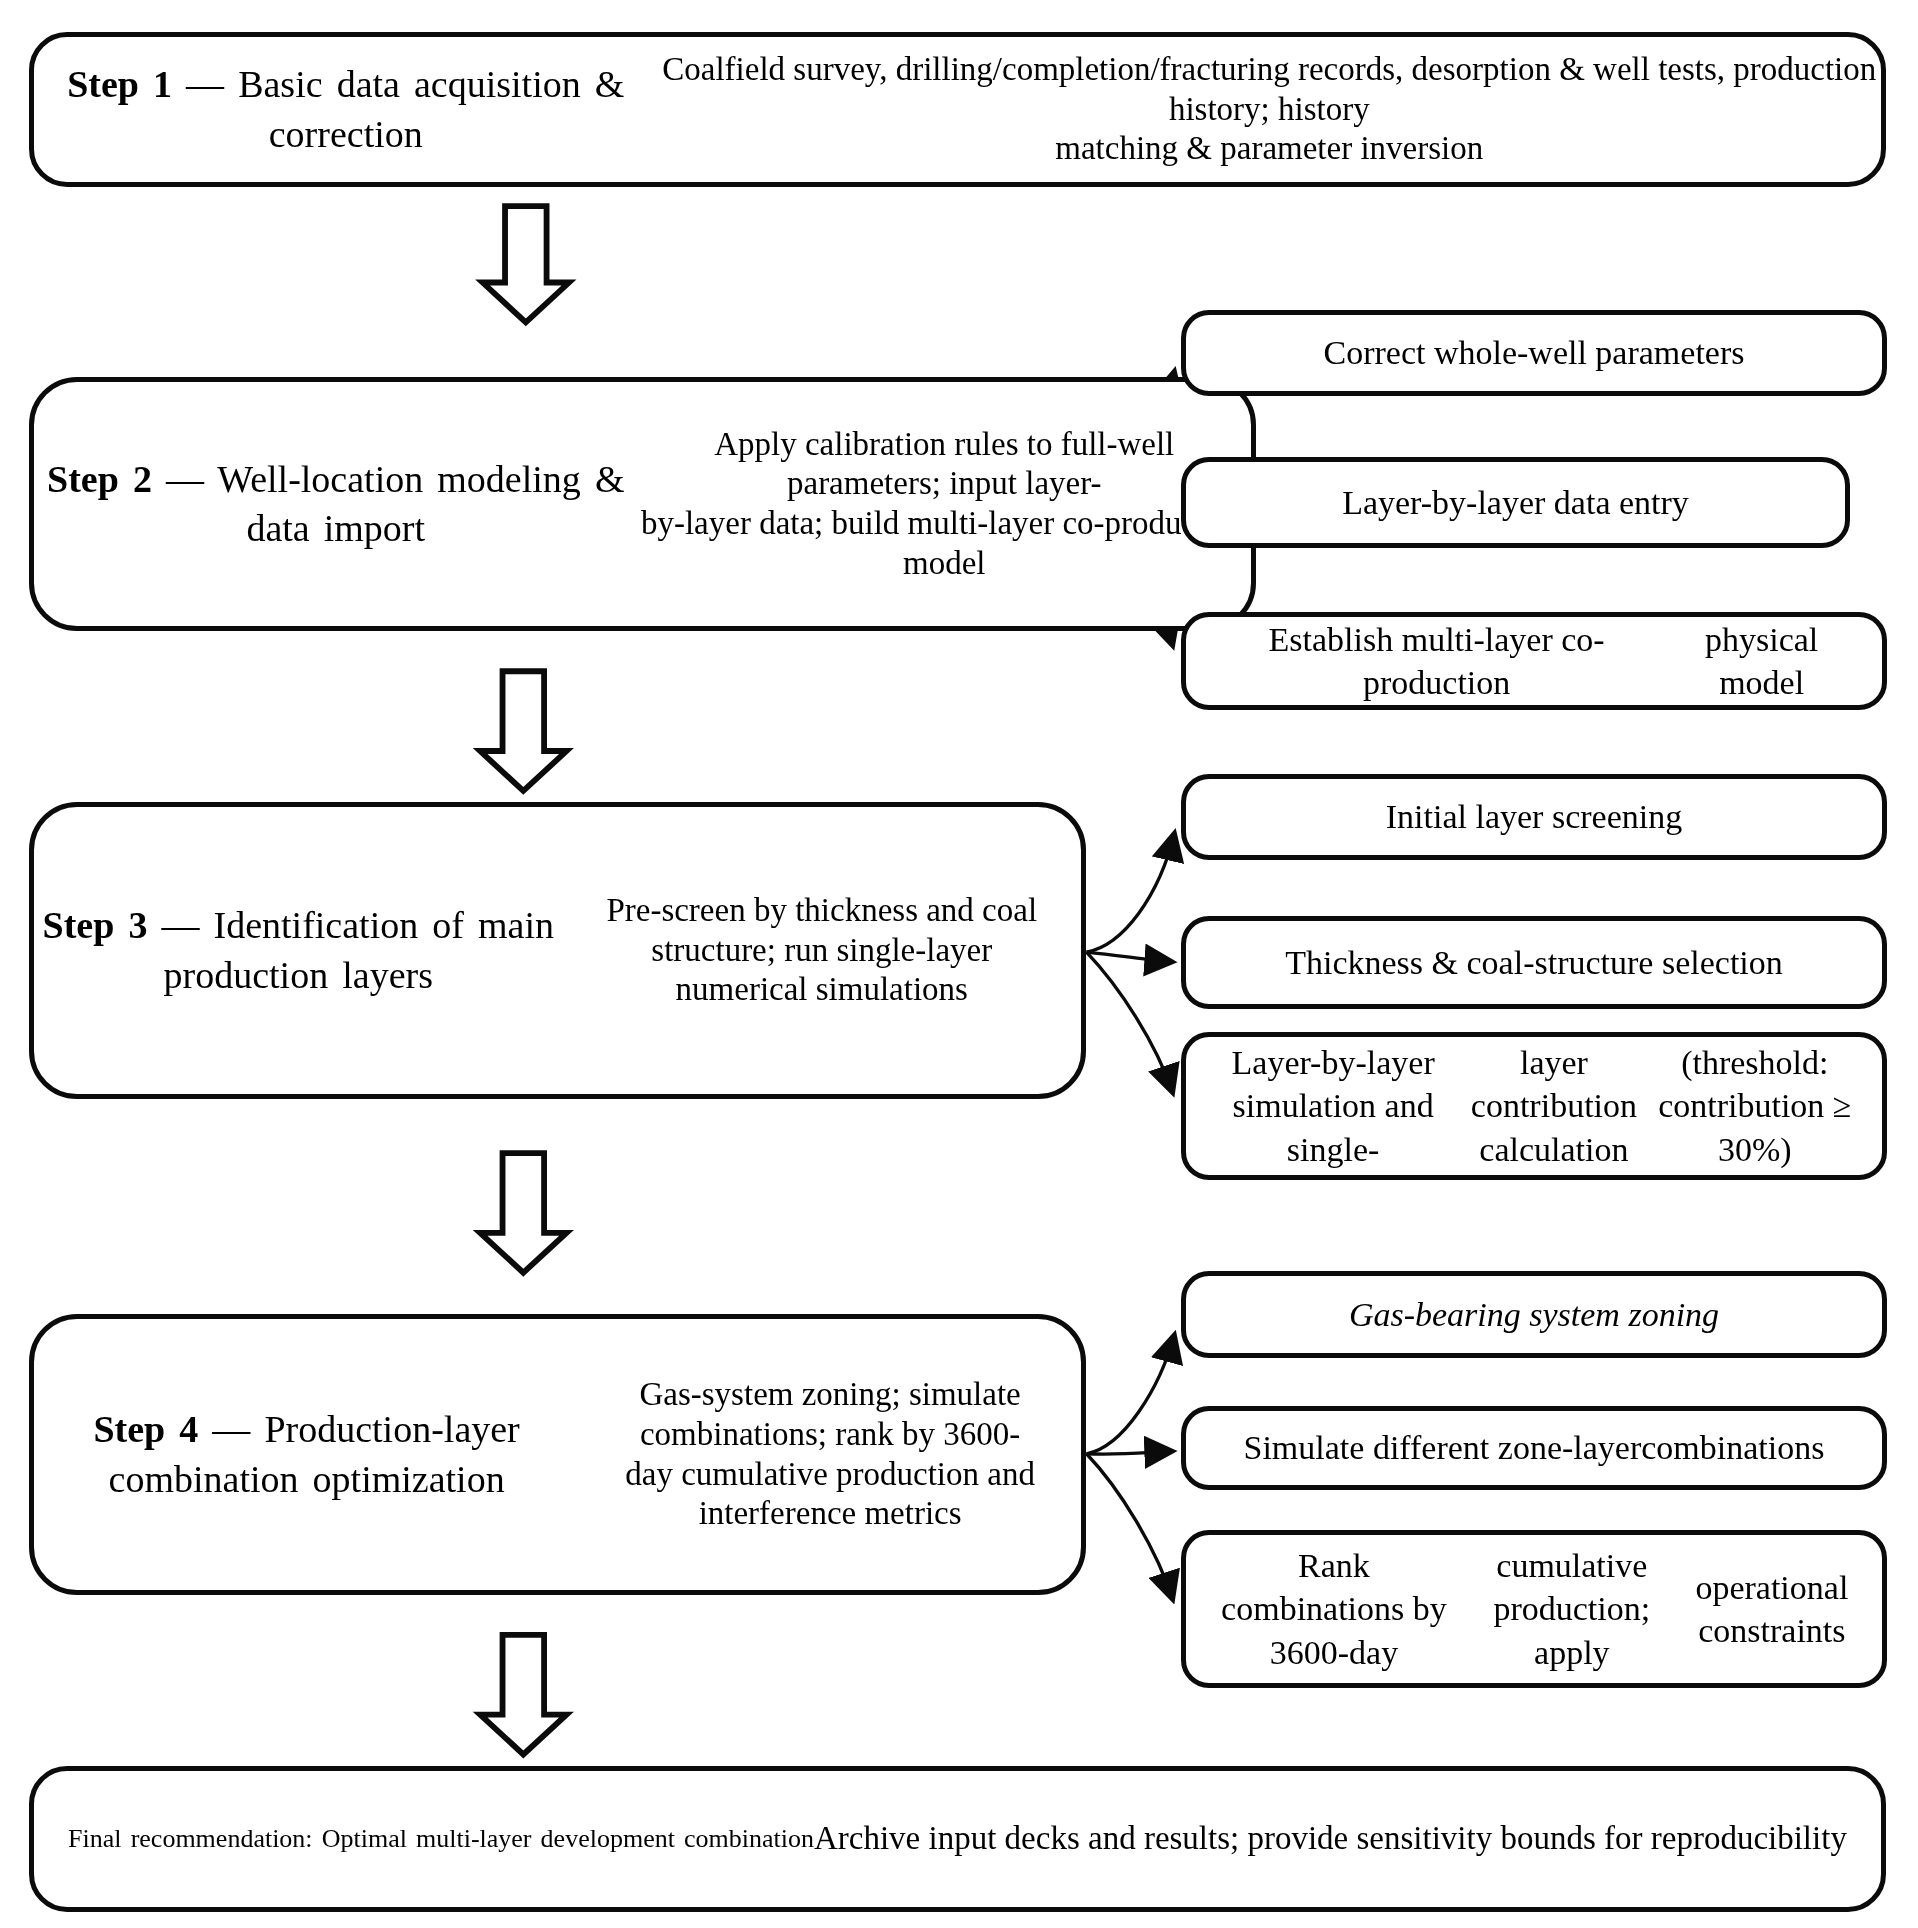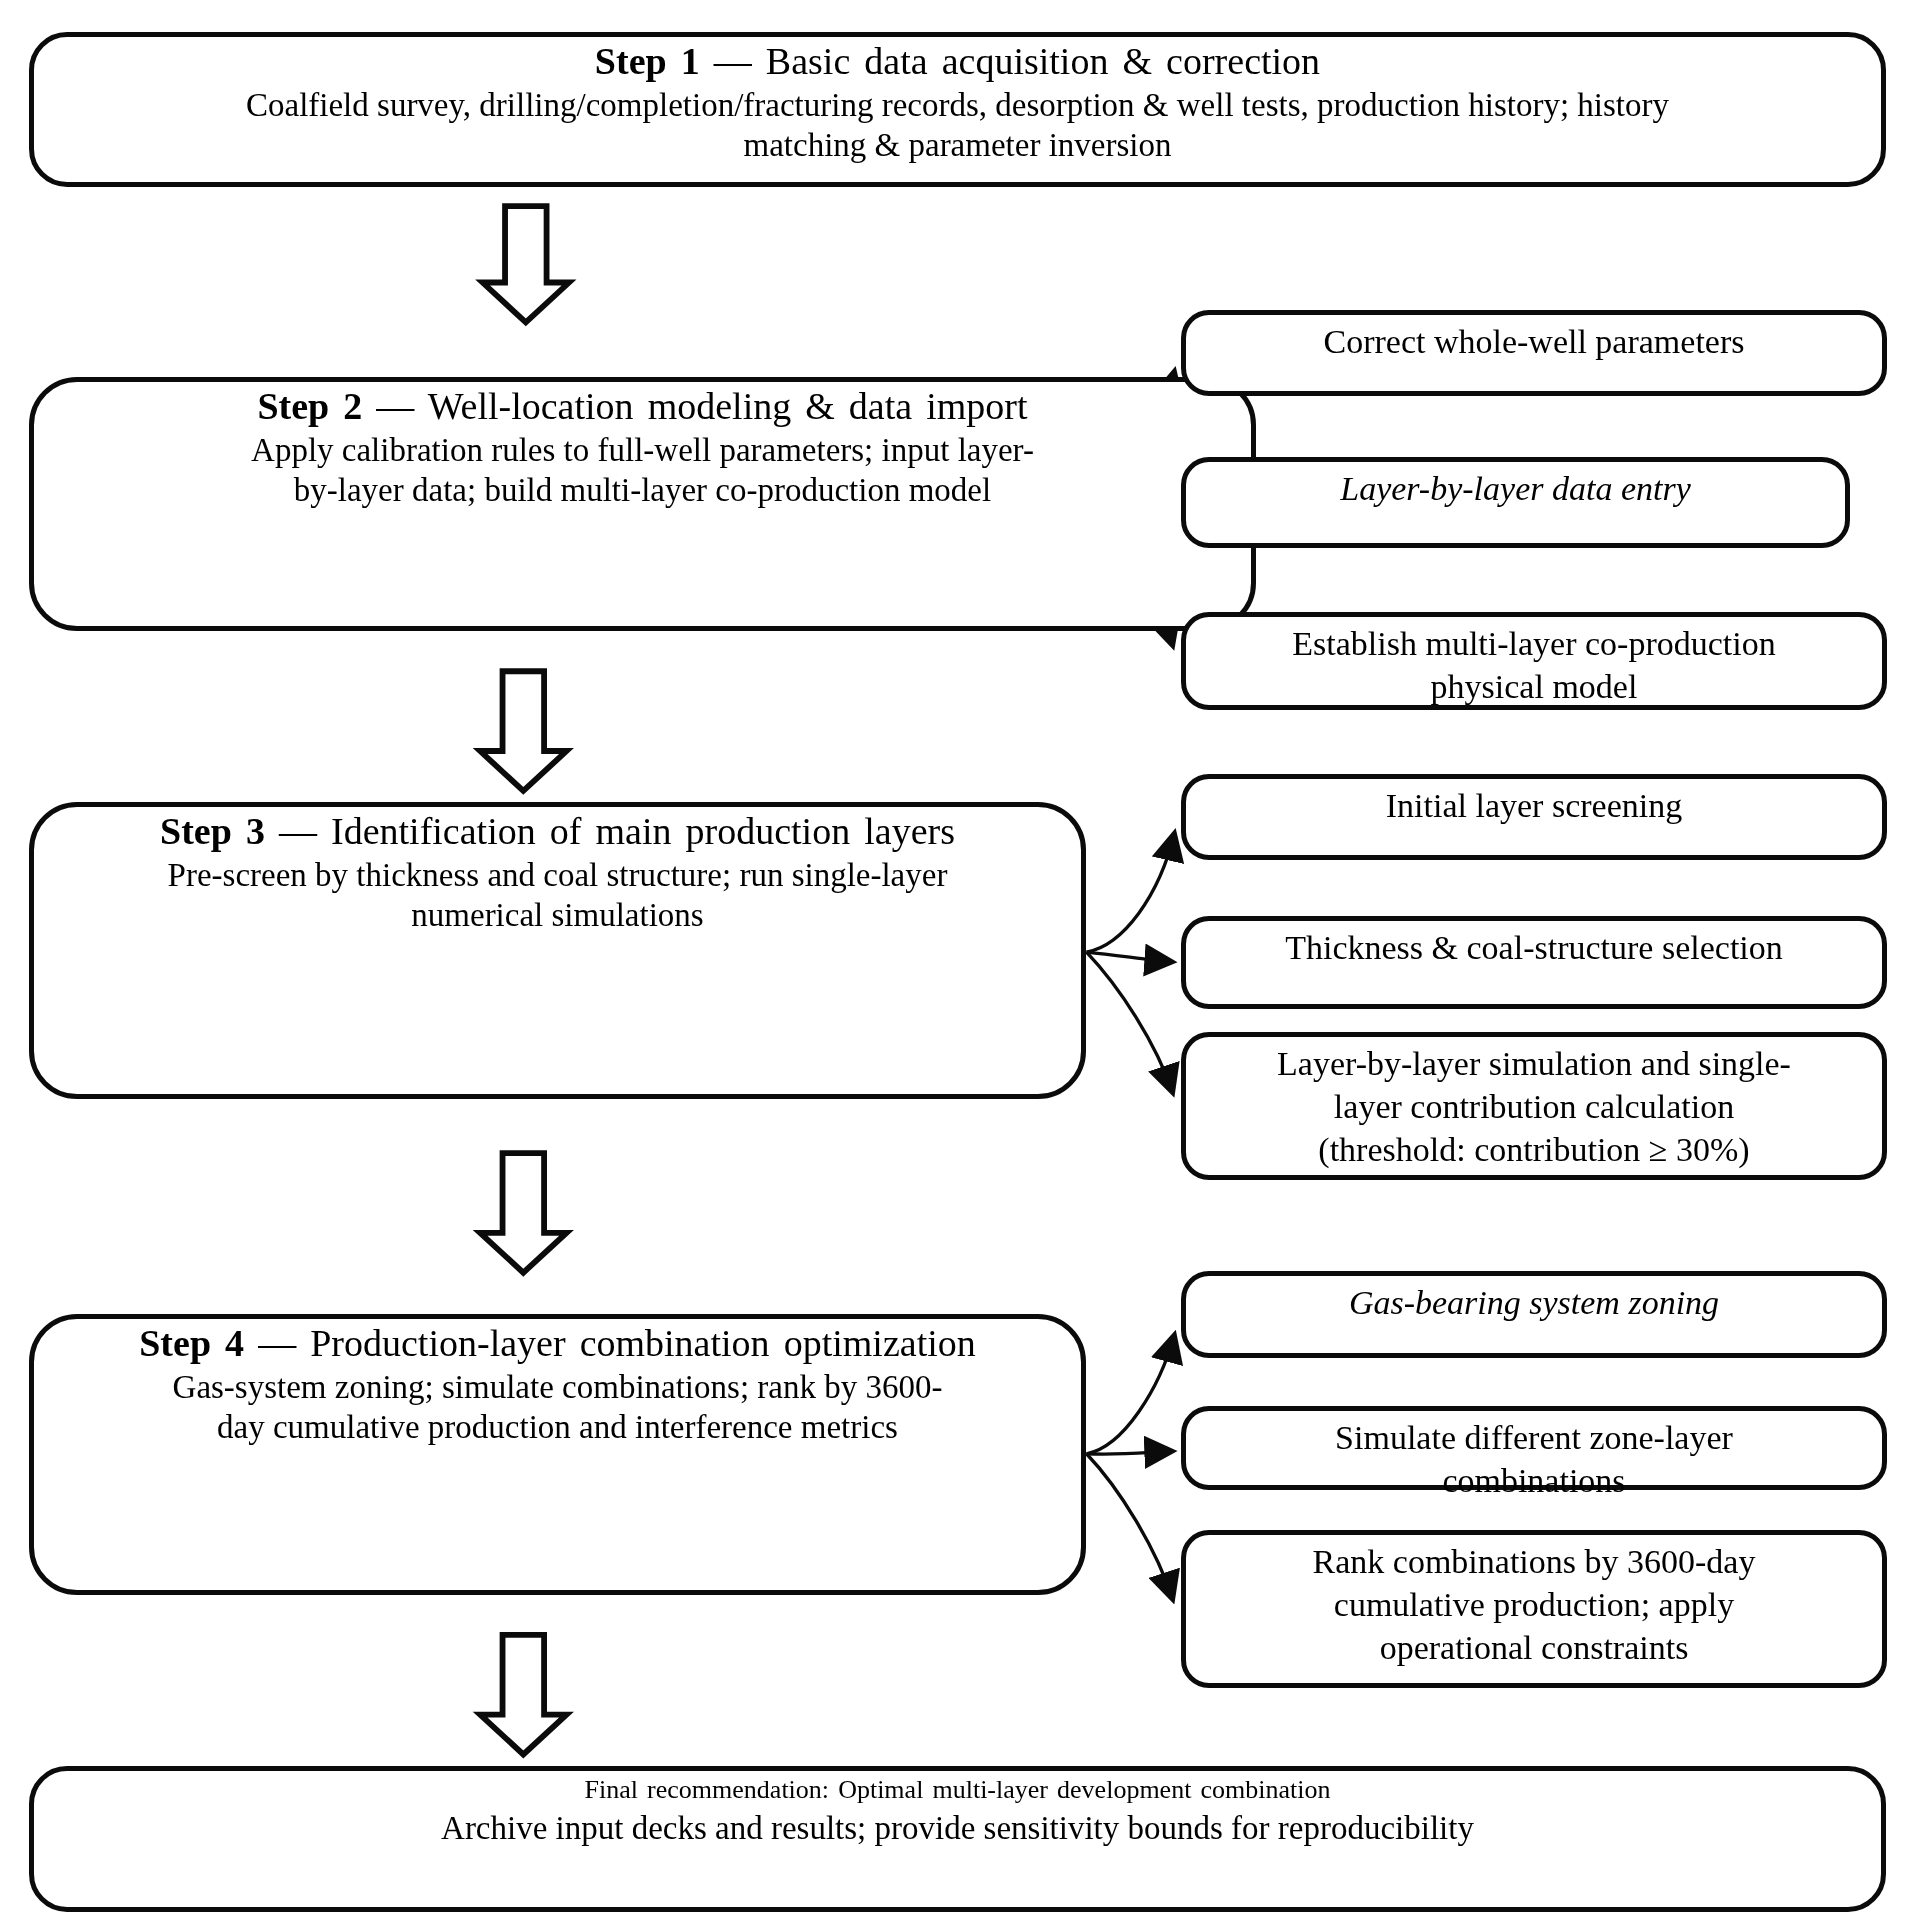--- a/index.html
+++ b/index.html
@@ -3,21 +3,21 @@
 <meta charset="utf-8">
 <style>
   html,body{margin:0;padding:0;background:#ffffff;}
   #canvas{
     position:relative;width:1918px;height:1929px;background:#ffffff;
     font-family:"Liberation Serif","DejaVu Serif",serif;color:#000;
     overflow:hidden;
   }
   .box{
     position:absolute;background:#fff;border:5.8px solid #0b0b0b;box-sizing:border-box;
-    display:flex;flex-direction:column;justify-content:flex-start;align-items:center;
+    display:flex;flex-direction:row;justify-content:center;align-items:center;
     text-align:center;
   }
   .main{border-radius:48px;}
   .wide{border-radius:38px;}
   .side{
     border-width:5px;border-radius:28px;
     font-size:34px;line-height:1.27;padding:5px 23px;
   }
   .title{font-size:38px;line-height:1.3;word-spacing:0.12em;}
   .title .tb{font-weight:bold;}
@@ -69,21 +69,21 @@
     <div class="title"><span class="tb">Step 2</span><span> — Well-location modeling &amp; data import</span></div>
     <div class="body-text">
       <div>Apply calibration rules to full-well parameters; input layer-</div>
       <div>by-layer data; build multi-layer co-production model</div>
     </div>
   </div>
 
   <div class="box side" style="left:1181px;top:310px;width:706px;height:86px;">
     <div>Correct whole-well parameters</div>
   </div>
-  <div class="box side" style="left:1181px;top:457px;width:669px;height:91px;font-style:italic;">
+  <div class="box side" style="left:1181px;top:457px;width:669px;height:91px;">
     <div>Layer-by-layer data entry</div>
   </div>
   <div class="box side" style="left:1181px;top:612px;width:706px;height:98px;">
     <div>Establish multi-layer co-production</div>
     <div>physical model</div>
   </div>
 
   <div class="box main" style="left:29px;top:802px;width:1057px;height:297px;">
     <div class="title"><span class="tb">Step 3</span><span> — Identification of main production layers</span></div>
     <div class="body-text">

